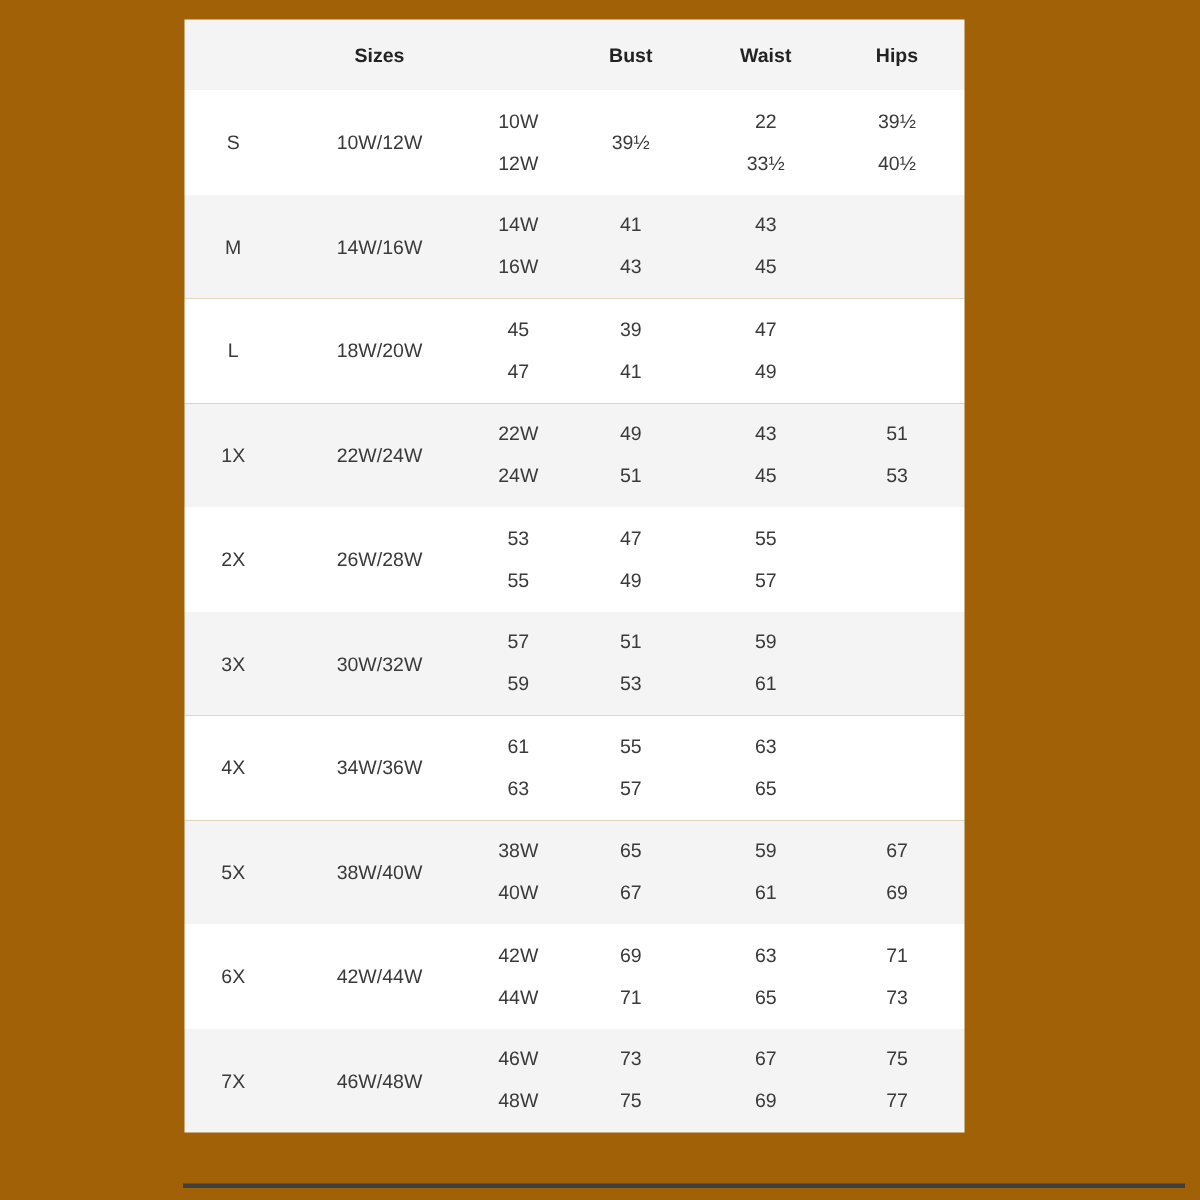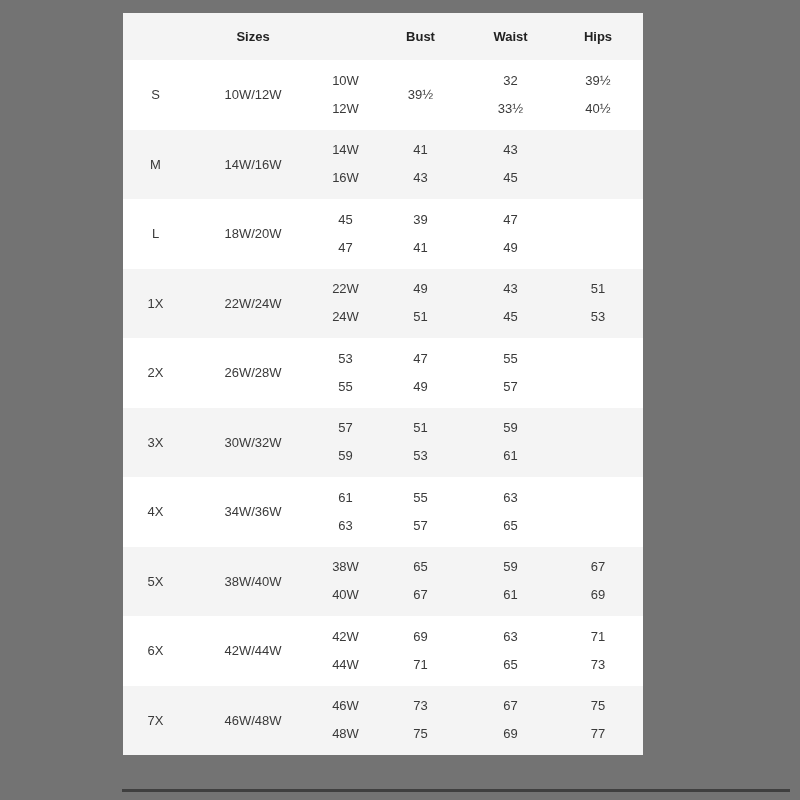--- a/index.html
+++ b/index.html
@@ -8,21 +8,21 @@
     width: 800px;
     height: 800px;
     background: #ffffff;
     font-family: "Liberation Sans", sans-serif;
     overflow: hidden;
   }
   .page {
     position: relative;
     width: 800px;
     height: 800px;
-    background: #737373;
+    background: #a16207;
   }
   .size-chart {
     position: absolute;
     left: 123px;
     top: 13px;
     width: 520px;
   }
   .grid-row {
     display: grid;
     grid-template-columns: 65px 130px 55px 95px 85px 90px;
@@ -85,21 +85,21 @@
     <div class="cell c-letter">S</div>
     <div class="cell c-range">10W/12W</div>
     <div class="cell c-stack">
       <span>10W</span>
       <span>12W</span>
     </div>
     <div class="cell c-stack">
       <span>39½</span>
     </div>
     <div class="cell c-stack">
-      <span>32</span>
+      <span>22</span>
       <span>33½</span>
     </div>
     <div class="cell c-stack">
       <span>39½</span>
       <span>40½</span>
     </div>
   </div>
 
   <div class="grid-row size-row striped">
     <div class="cell c-letter">M</div>

